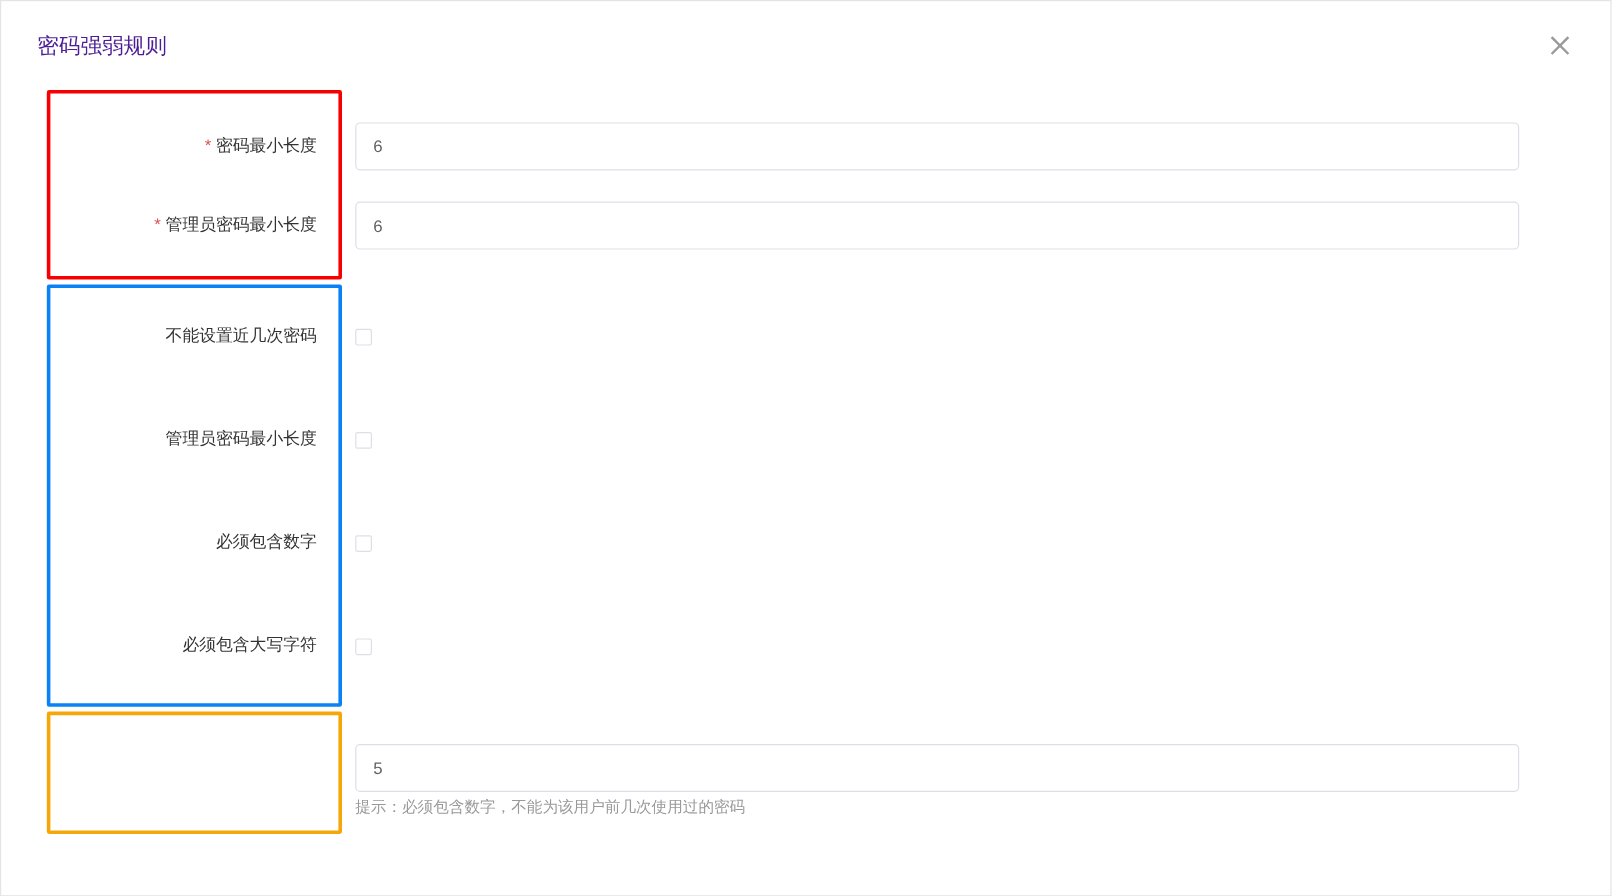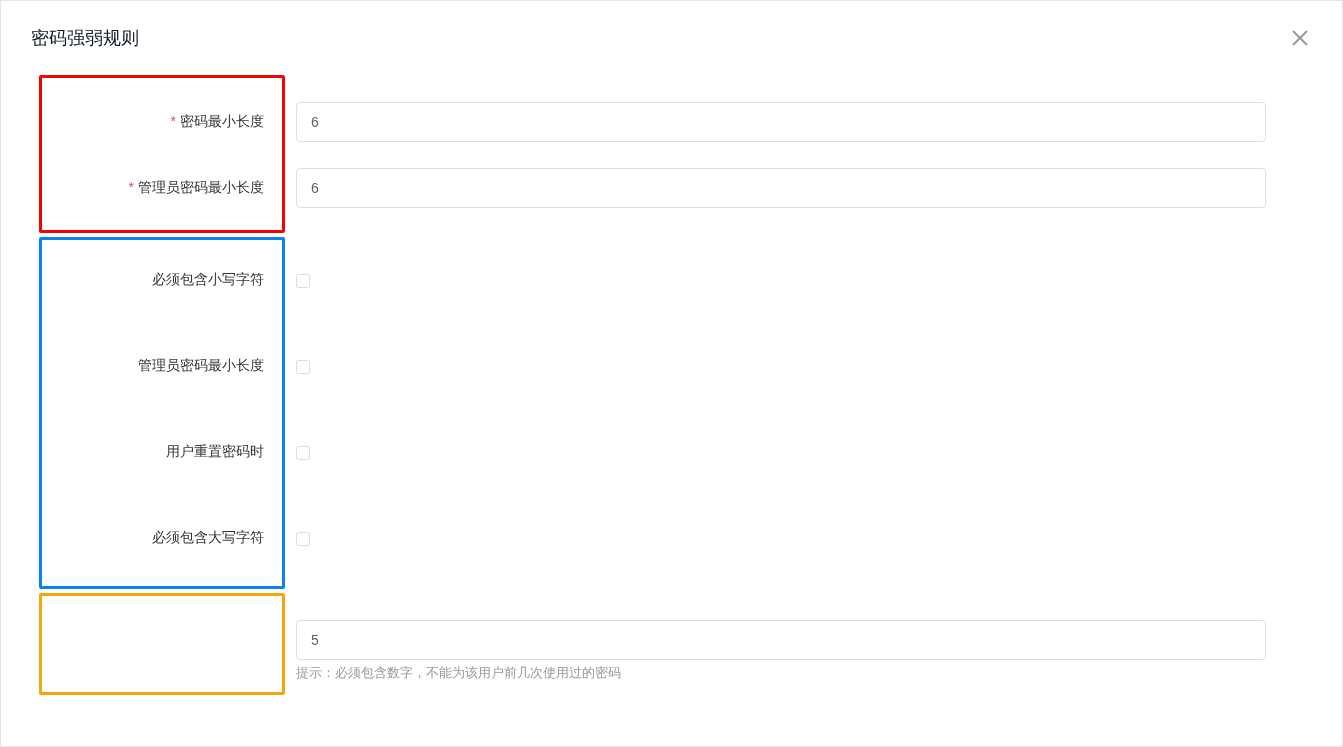--- a/index.html
+++ b/index.html
@@ -29,21 +29,21 @@
       height: 24px;
       cursor: pointer;
       color: #999;
     }
     .close-icon svg {
       width: 100%;
       height: 100%;
     }
     .title {
       font-size: 18px;
-      color: #0f172a;
+      color: #4c1d95;
       font-weight: normal;
       margin-bottom: 25px;
     }
     .form {
       padding-left: 8px;
     }
     .group {
       border: 3px solid;
       border-radius: 2px;
       margin-bottom: 4px;
@@ -155,33 +155,33 @@
           <span class="required-marker">*</span><span>管理员密码最小长度</span>
         </div>
         <div class="input-cell">
           <input class="text-input" type="text" value="6" style="">
         </div>
       </div>
     </div>
 
     <div class="group group-blue">
       <div class="form-row">
-        <div class="label-cell">必须包含小写字符</div>
+        <div class="label-cell">不能设置近几次密码</div>
         <div class="input-cell">
           <span class="checkbox"></span>
         </div>
       </div>
       <div class="form-row">
         <div class="label-cell">管理员密码最小长度</div>
         <div class="input-cell">
           <span class="checkbox"></span>
         </div>
       </div>
       <div class="form-row">
-        <div class="label-cell">用户重置密码时</div>
+        <div class="label-cell">必须包含数字</div>
         <div class="input-cell">
           <span class="checkbox"></span>
         </div>
       </div>
       <div class="form-row">
         <div class="label-cell">必须包含大写字符</div>
         <div class="input-cell">
           <span class="checkbox"></span>
         </div>
       </div>

